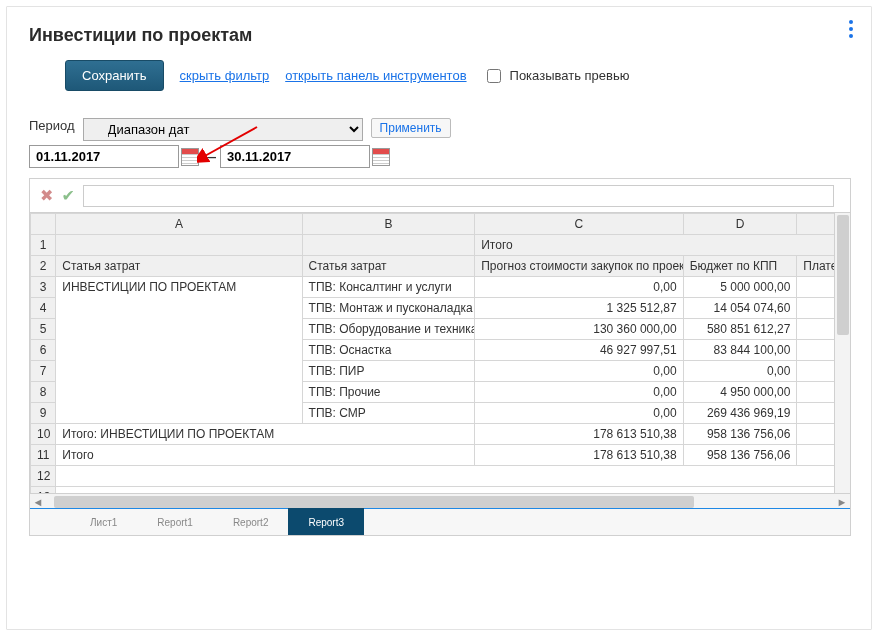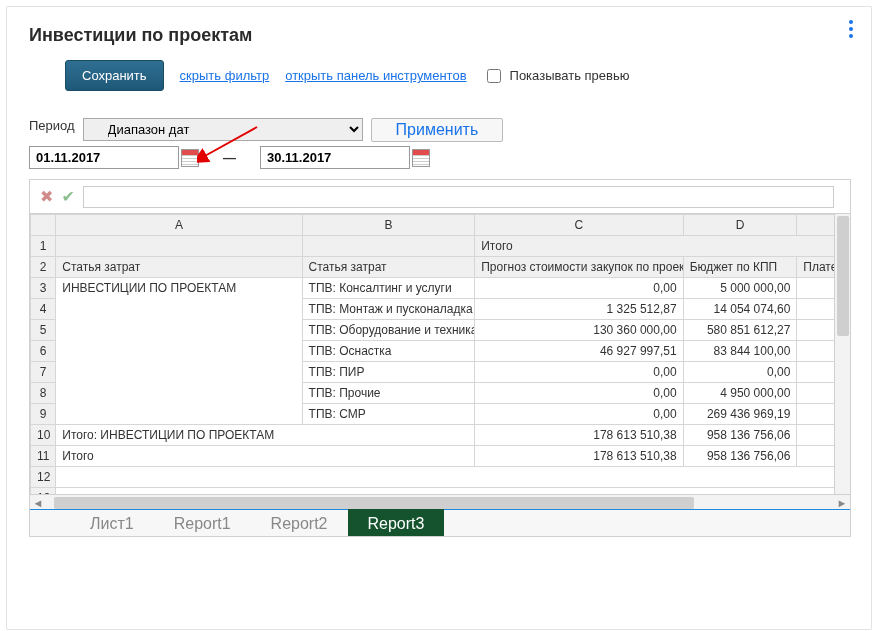--- a/index.html
+++ b/index.html
@@ -74,30 +74,30 @@
     margin-bottom: 4px;
   }
   .period-label { color: #333; }
   select.period-select {
     width: 280px;
     font-size: 13px;
     padding: 2px 20px;
     border: 1px solid #aaa;
   }
   .btn-apply {
-    font-size: 16px;
-    padding: 2px 24px;
+    font-size: 12px;
+    padding: 2px 8px;
     border: 1px solid #bbb;
     background: #f7f7f7;
     color: #1a73e8;
     border-radius: 2px;
     cursor: pointer;
   }
   .dates-row {
-    display: flex; align-items: center; gap: 20px;
+    display: flex; align-items: center; gap: 0;
     margin-bottom: 10px;
   }
   .date-box {
     display: flex; align-items: center;
   }
   .date-input {
     width: 150px;
     padding: 3px 6px;
     font-size: 13px;
     font-weight: 700;
@@ -221,29 +221,29 @@
     left: 0; right: 0; bottom: 0;
     height: 26px;
     display: flex;
     align-items: stretch;
     background: #f7f7f7;
     padding-left: 40px;
   }
   .tab {
     padding: 0 20px;
     display: flex; align-items: center;
-    font-size: 16px;
+    font-size: 10px;
     color: #888;
     border-top: 2px solid transparent;
     cursor: pointer;
     position: relative;
     margin-top: -1px;
   }
   .tab.active {
-    background: #14532d;
+    background: #0c4a6e;
     color: #fff;
   }
 </style>
 </head>
 <body>
 
 <div class="card">
 
   <div class="kebab">
     <span></span>

